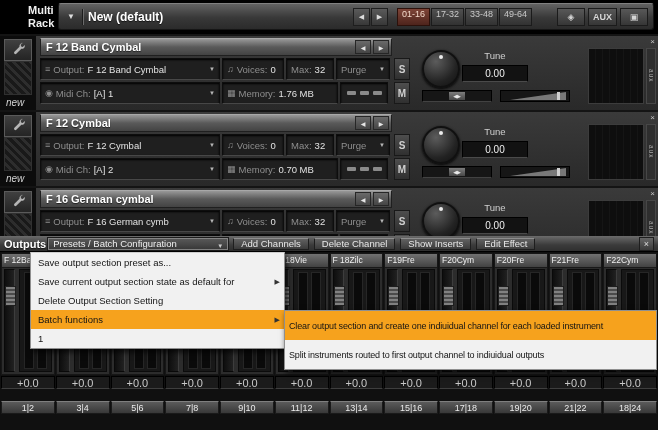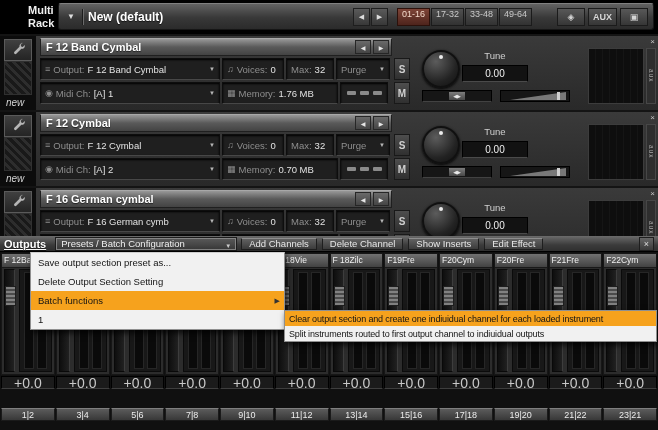--- a/index.html
+++ b/index.html
@@ -83,21 +83,21 @@
          box-sizing:border-box;background-image:repeating-linear-gradient(90deg,#0e0e0e 0 6px,#151515 6px 7px);}
   .auxtab{position:absolute;left:608px;top:12px;width:10px;height:56px;background:#2e2e2e;border:1px solid #474747;
          box-sizing:border-box;display:flex;align-items:center;justify-content:center;}
   .auxtab span{writing-mode:vertical-rl;font-size:6.5px;color:#aaa;letter-spacing:1px;}
   .slot-x{position:absolute;right:3px;top:1px;font-size:8px;color:#c5c5c5;}
 
   
   .outputs{position:absolute;left:0;top:236px;width:658px;height:194px;background:#101010;z-index:5;}
   .out-hdr{position:absolute;left:0;top:0;right:0;height:16px;box-sizing:border-box;display:flex;align-items:center;
          background:linear-gradient(#6b6b6b,#3b3b3b 60%,#2f2f2f);border-bottom:1px solid #000;padding:0 4px;}
-  .out-title{font-size:11px;font-weight:bold;color:#fff;margin-right:8px;text-shadow:0 1px 1px #0009;text-decoration:underline;}
+  .out-title{font-size:11px;font-weight:bold;color:#fff;margin-right:0;text-shadow:0 1px 1px #0009;}
   .presets-btn{width:180px;height:12px;box-sizing:border-box;display:flex;align-items:flex-end;padding:0 4px;
          background:linear-gradient(#575757,#3a3a3a);border:1px solid #848484;box-shadow:0 0 0 1px #1c1c1c;
          font-size:9.5px;color:#efefef;margin-left:2px;}
   .presets-btn .caret{margin-left:auto;font-size:6px;color:#ccc;}
   .out-actions{display:flex;}
   .out-btn{height:12px;box-sizing:border-box;display:flex;align-items:center;padding:0 7px;margin-left:5px;
          background:linear-gradient(#616161,#3b3b3b);border:1px solid #1e1e1e;border-top-color:#8d8d8d;
          font-size:9.5px;color:#e8e8e8;}
   .out-x{margin-left:auto;width:13px;height:12px;display:flex;align-items:center;justify-content:center;
          background:linear-gradient(#666,#3a3a3a);border:1px solid #1e1e1e;color:#ddd;font-size:9px;}
@@ -107,37 +107,37 @@
          font-size:8.5px;color:#f0f0f0;padding:1px 2px 0;white-space:nowrap;overflow:hidden;}
   .strip-body{position:absolute;top:15px;left:2px;right:2px;bottom:2px;}
   .fader-track{position:absolute;left:0;top:0;width:11px;bottom:0;background:linear-gradient(90deg,#0e0e0e,#212121);
          border:1px solid #090909;border-right-color:#3d3d3d;box-sizing:border-box;}
   .fader-handle{position:absolute;left:0;top:16px;width:9px;height:18px;border:1px solid #1e1e1e;
          background:repeating-linear-gradient(#818181 0 2px,#4b4b4b 2px 4px);}
   .strip-meter{position:absolute;left:15px;right:0;top:0;bottom:0;background:#181818;border:1px solid #0b0b0b;box-sizing:border-box;}
   .mbar{position:absolute;top:2px;bottom:2px;left:4px;width:8px;background:#0a0a0a;border:1px solid #262626;}
   .mbar.m2{left:17px;}
   .vals,.pairs{position:absolute;left:1px;width:656px;display:flex;gap:1px;}
-  .vals{top:140px;} .pairs{top:172px;}
+  .vals{top:140px;} .pairs{top:165px;}
   .val-cell{flex:1;height:13px;box-sizing:border-box;background:#1b1b1b;border:1px solid #000;border-bottom-color:#3e3e3e;
-         color:#c9c9c9;font-size:14px;display:flex;align-items:center;justify-content:center;}
+         color:#c9c9c9;font-size:11px;display:flex;align-items:center;justify-content:center;}
   .pair-cell{flex:1;height:13px;box-sizing:border-box;background:linear-gradient(#5b5b5b,#383838);border:1px solid #1a1a1a;
          border-top-color:#7f7f7f;color:#ececec;font-size:9px;display:flex;align-items:center;justify-content:center;}
 
   
   .menu{position:absolute;left:30px;top:252px;width:253px;background:#f1f1f1;border:1px solid #8f8f8f;
          border-top-color:#cfcfcf;box-shadow:2px 3px 6px #000c;z-index:20;}
   .menu-item{height:19px;display:flex;align-items:center;padding:0 4px 0 7px;font-size:9.5px;color:#141414;
          white-space:nowrap;overflow:hidden;}
   .menu-item .arrow{margin-left:auto;font-size:7px;color:#333;visibility:hidden;padding-left:4px;}
   .menu-item.has-sub .arrow{visibility:visible;}
   .menu-item.hl{background:#f6a21d;}
   .submenu{position:absolute;left:284px;top:310px;width:371px;background:#f1f1f1;border:1px solid #8f8f8f;
          box-shadow:2px 3px 6px #000c;z-index:21;}
-  .submenu-item{height:15px;display:flex;align-items:center;padding:0 4px;font-size:9px;letter-spacing:-0.15px;
+  .submenu-item{height:29px;display:flex;align-items:center;padding:0 4px;font-size:9px;letter-spacing:-0.15px;
          color:#141414;white-space:nowrap;overflow:hidden;}
   .submenu-item.hl{background:#f6a21d;}
 </style>
 </head>
 <body>
 
 <div class="app">
 
   <div class="topbar">
     <div class="brand">
@@ -648,31 +648,35 @@
         <div class="pair-cell">13|14</div>
 
         <div class="pair-cell">15|16</div>
 
         <div class="pair-cell">17|18</div>
 
         <div class="pair-cell">19|20</div>
 
         <div class="pair-cell">21|22</div>
 
-        <div class="pair-cell">23|21</div>
+        <div class="pair-cell">18|24</div>
       </div>
   </div>
 
   <div class="menu">
 
       <div class="menu-item">
         <span>Save output section preset as...</span>
         <span class="arrow">▶</span>
       </div>
 
+      <div class="menu-item has-sub">
+        <span>Save current output section state as default for</span>
+        <span class="arrow">▶</span>
+      </div>
 
       <div class="menu-item">
         <span>Delete Output Section Setting</span>
         <span class="arrow">▶</span>
       </div>
 
       <div class="menu-item hl has-sub">
         <span>Batch functions</span>
         <span class="arrow">▶</span>
       </div>

